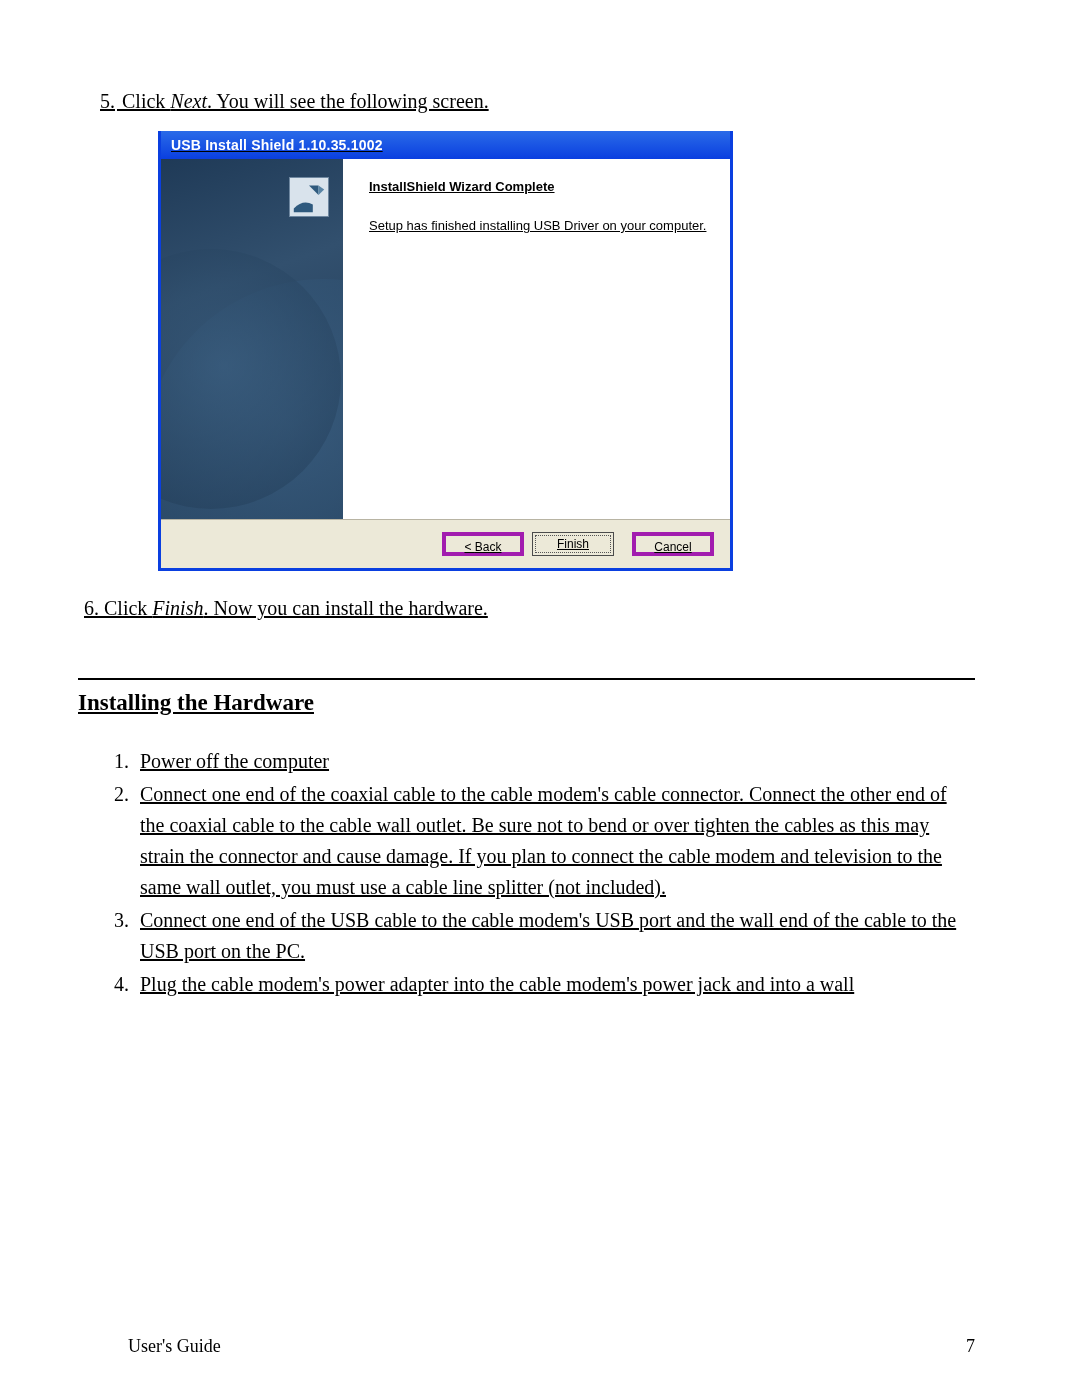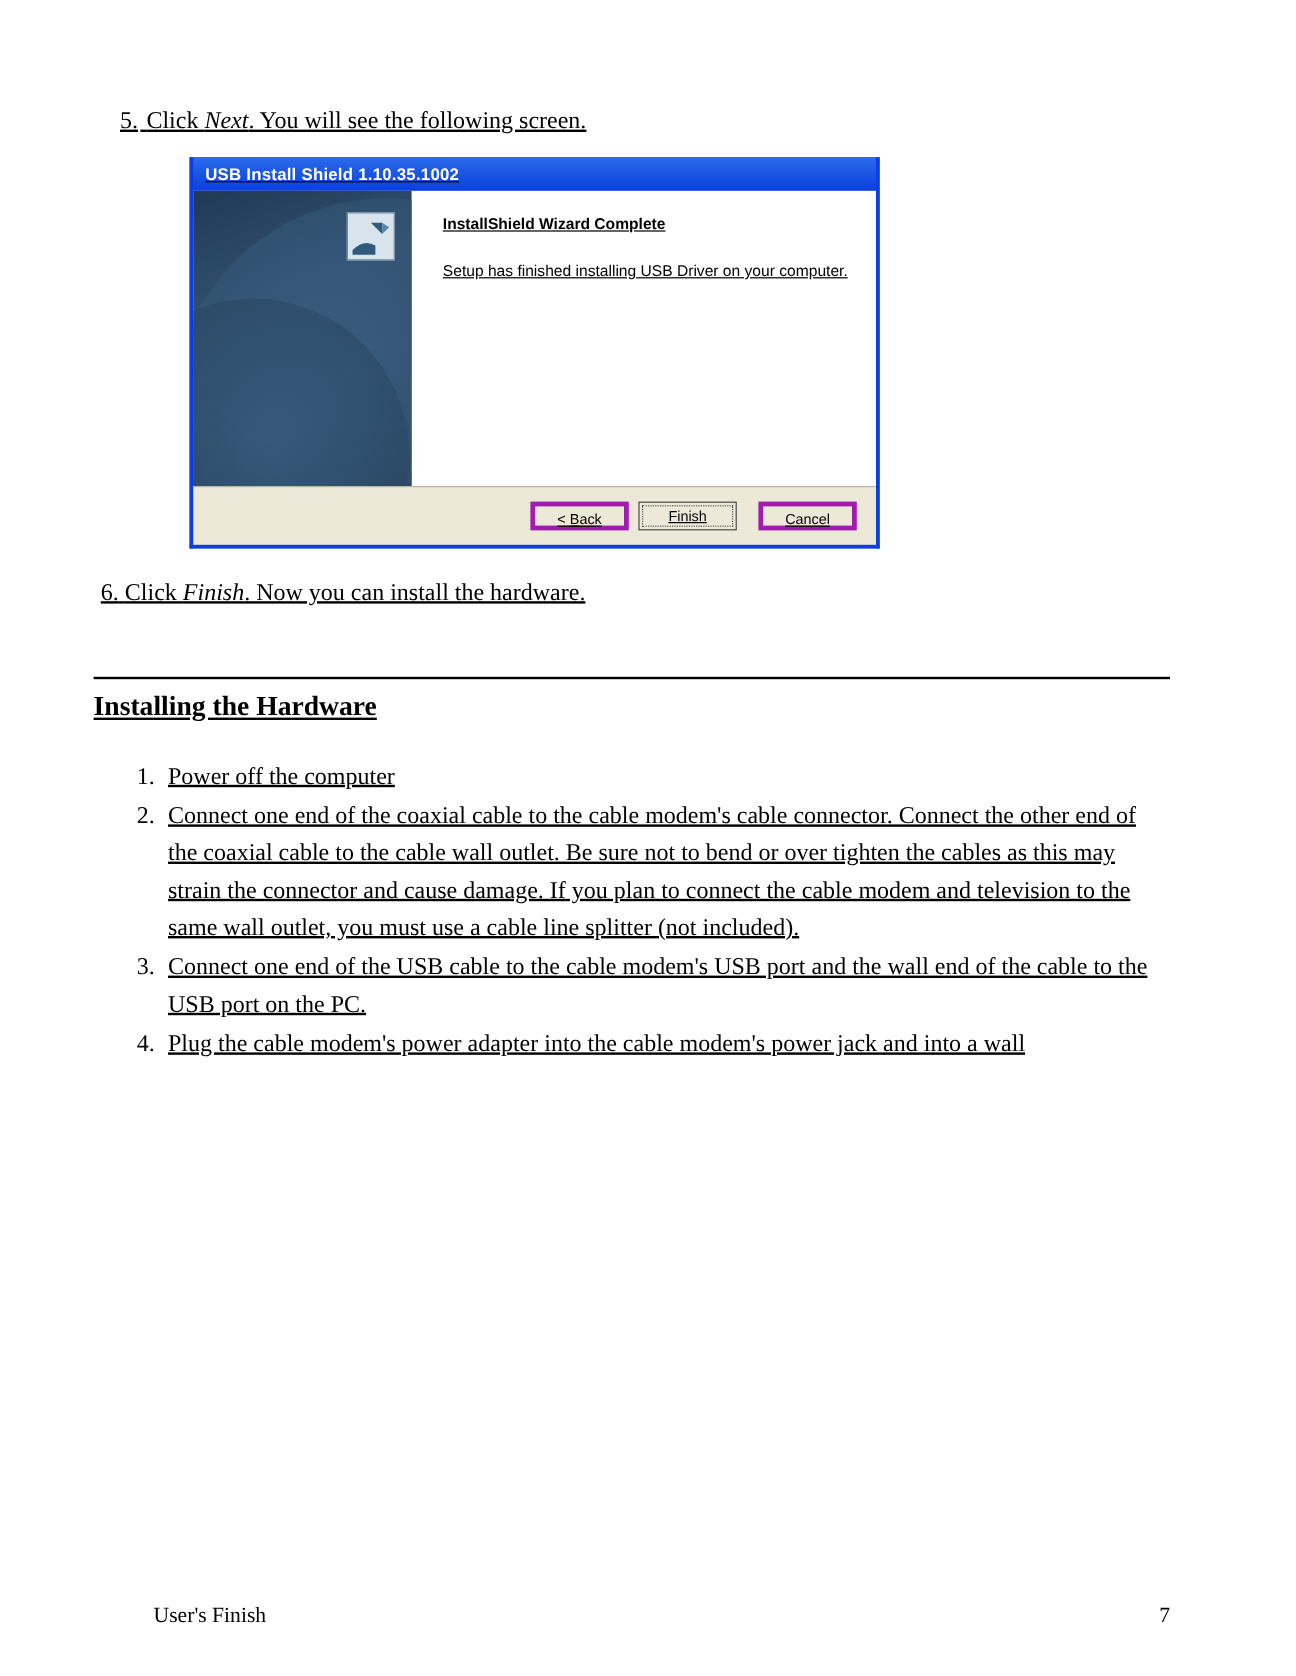--- a/index.html
+++ b/index.html
@@ -41,21 +41,21 @@
     background: linear-gradient(#2a6be8, #0a3fe0);
     color: #fff;
     font-weight: bold;
     font-size: 14px;
     padding: 6px 10px 6px 10px;
     letter-spacing: 0.2px;
   }
   .dialog-body {
     display: flex;
     background: #ffffff;
-    height: 246px;
+    height: 360px;
   }
   .side-panel {
     width: 182px;
     background: linear-gradient(160deg, #1f3a57 0%, #32506e 35%, #2b4764 55%, #1d3650 100%);
     position: relative;
     overflow: hidden;
     flex-shrink: 0;
   }
   .side-panel::before {
     content: "";
@@ -243,15 +243,15 @@
   <ol class="hw-steps">
     <li>Power off the computer</li>
     <li>Connect one end of the coaxial cable to the cable modem's cable connector.  Connect the other end of the coaxial cable to the cable wall outlet.  Be sure not to bend or over tighten the cables as this may strain the connector and cause damage.  If you plan to connect the cable modem and television to the same wall outlet, you must use a cable line splitter (not included).</li>
     <li>Connect one end of the USB cable to the cable modem's USB port and the wall end of the cable to the USB port on the PC.</li>
     <li>Plug the cable modem's power adapter into the cable modem's power jack and into a wall</li>
   </ol>
 
 </div>
 
 <div class="footer">
-  <span>User's Finish</span>
+  <span>User's Guide</span>
   <span>7</span>
 </div>
 
 </body></html>

